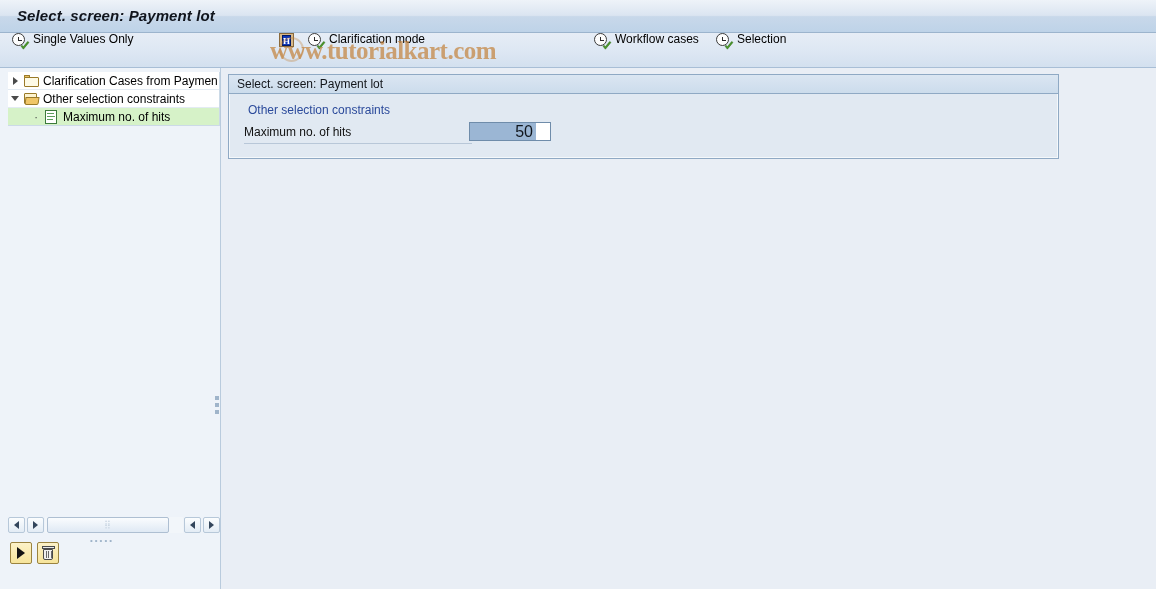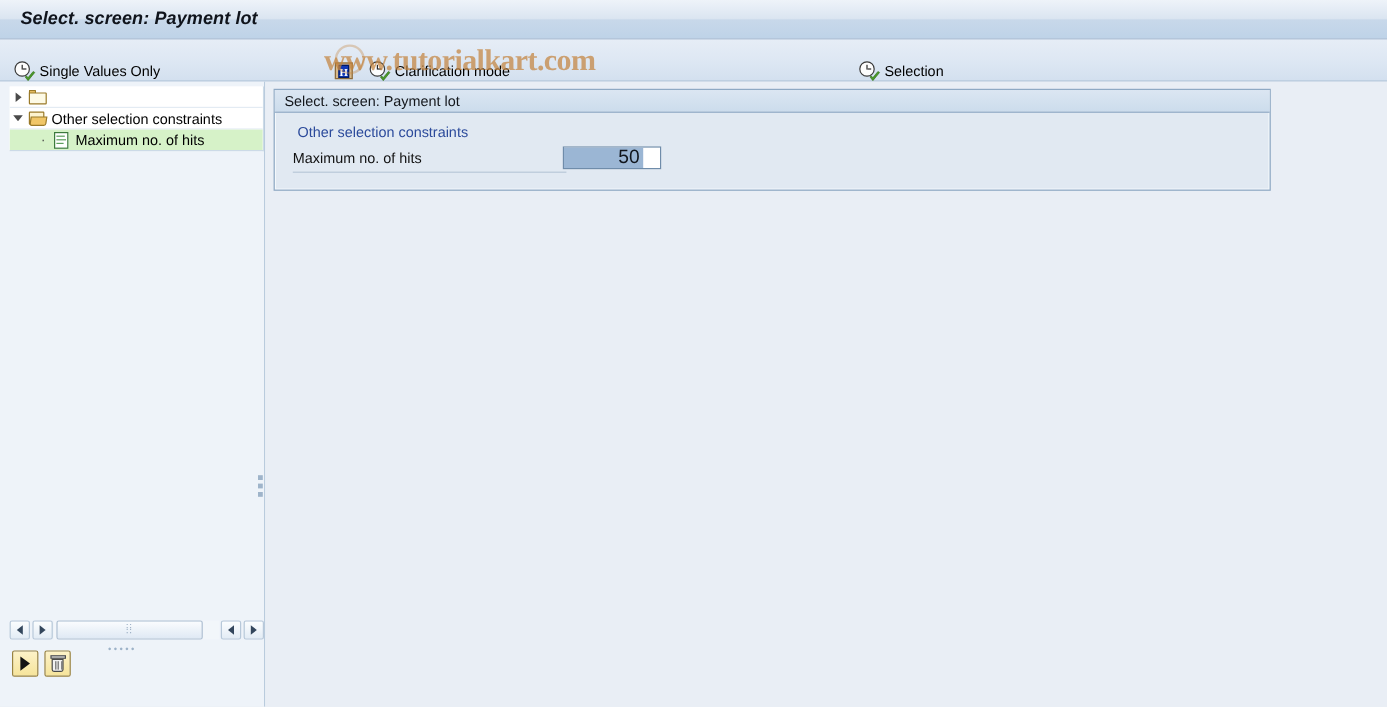--- a/index.html
+++ b/index.html
@@ -46,24 +46,24 @@
     left: 0; top: 33px;
     width: 1156px; height: 35px;
     background: linear-gradient(to bottom, #e6edf6 0%, #dde7f3 55%, #d3e0ef 100%);
     border-bottom: 1px solid #a8bed6;
   }
   .tb-item {
     position: absolute;
     top: 0;
     height: 52px;
     display: flex;
-    align-items: center;
+    align-items: flex-start;
     white-space: nowrap;
     cursor: default;
-    padding: 14px 2px;
+    padding: 0 2px;
   }
   .tb-item .tb-label {
     font-size: 12px;
     color: #000;
     line-height: 1;
   }
   .tb-item .tb-icon { display: inline-block; margin-right: 4px; }
 
   
   .ic-clockcheck { position: relative; width: 17px; height: 17px; display: inline-block; }
@@ -442,20 +442,31 @@
           <span class="cc-h1"></span>
           <span class="cc-h2"></span>
         <svg class="cc-check" viewBox="0 0 10 10">
           <path d="M1 5.2 L3.4 8.2 L9 1.4 L7.6 0.6 L3.3 5.8 L2.1 4.2 Z" fill="#4c9a2a" stroke="#2f6b18" stroke-width="0.5"></path>
         </svg>
       </span>
       <span class="tb-label">Clarification mode</span>
     </div>
 
 
+    <div class="tb-item" style="left:592px;">
+      <span class="tb-icon ic-clockcheck">
+        <span class="cc-face"></span>
+          <span class="cc-h1"></span>
+          <span class="cc-h2"></span>
+        <svg class="cc-check" viewBox="0 0 10 10">
+          <path d="M1 5.2 L3.4 8.2 L9 1.4 L7.6 0.6 L3.3 5.8 L2.1 4.2 Z" fill="#4c9a2a" stroke="#2f6b18" stroke-width="0.5"></path>
+        </svg>
+      </span>
+      <span class="tb-label">Workflow cases</span>
+    </div>
 
     <div class="tb-item" style="left:714px;">
       <span class="tb-icon ic-clockcheck">
         <span class="cc-face"></span>
           <span class="cc-h1"></span>
           <span class="cc-h2"></span>
         <svg class="cc-check" viewBox="0 0 10 10">
           <path d="M1 5.2 L3.4 8.2 L9 1.4 L7.6 0.6 L3.3 5.8 L2.1 4.2 Z" fill="#4c9a2a" stroke="#2f6b18" stroke-width="0.5"></path>
         </svg>
       </span>
@@ -475,20 +486,21 @@
       <div class="tree-row">
         <span class="tw-expander">
             <i class="tri-right"></i>
           </span>
         <span class="tw-icon">
           <span class="ic-folder-closed">
               <span class="f-tab"></span>
               <span class="f-body"></span>
             </span>
         </span>
+        <span class="tw-label">Clarification Cases from Paymen</span>
       </div>
 
       <div class="tree-row">
         <span class="tw-expander">
             <i class="tri-down"></i>
           </span>
         <span class="tw-icon">
           <span class="ic-folder-open">
               <span class="fo-back"></span>
               <span class="fo-front"></span>

